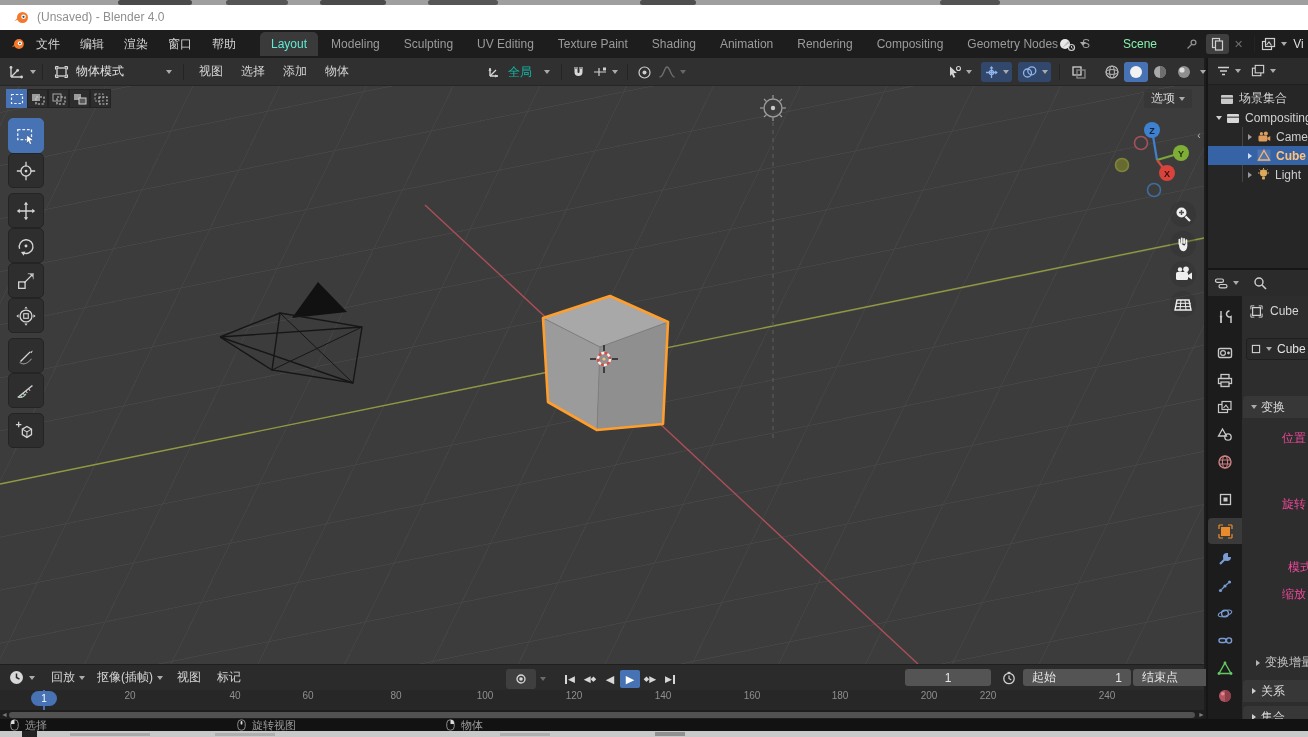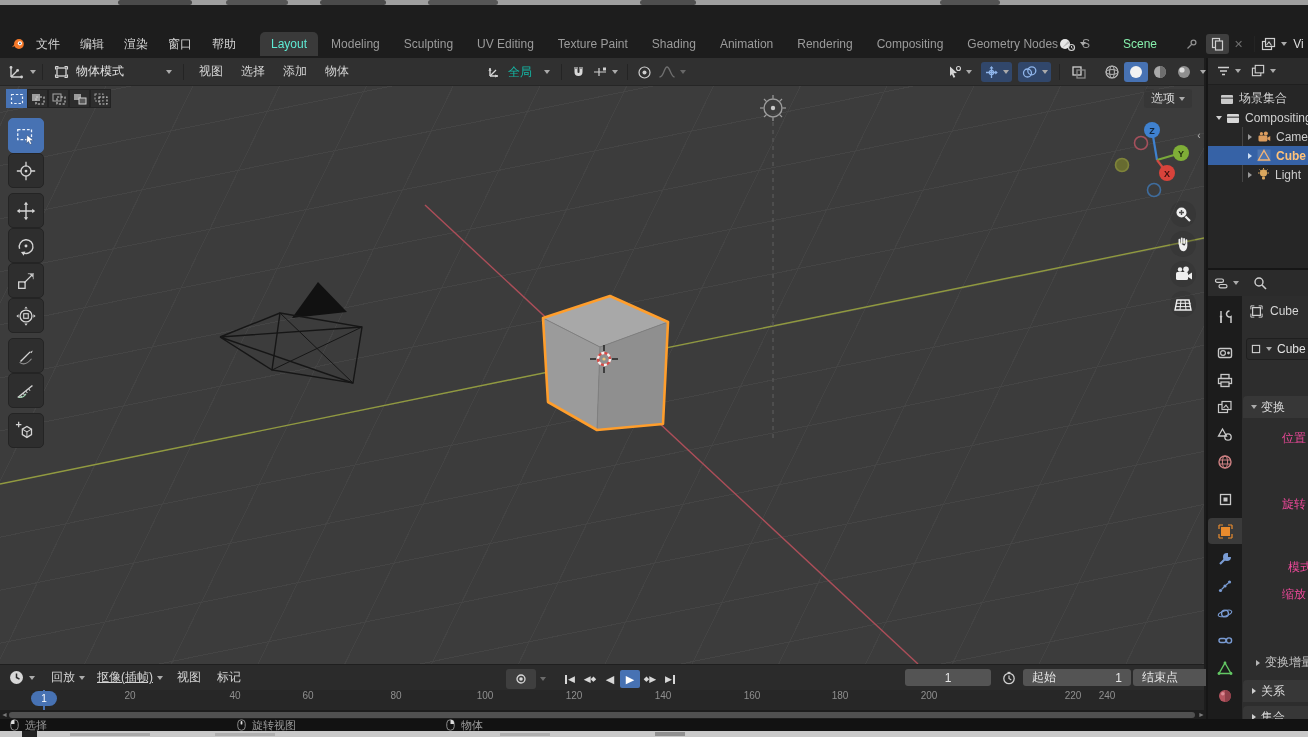--- a/index.html
+++ b/index.html
@@ -50,20 +50,31 @@
 
   <div class="abs" style="left:0;top:0;width:1308px;height:5px;background:#9f9f9f;overflow:hidden;">
     <span class="abs" style="left:118px;top:0;width:74px;height:5px;background:#4a4a4a;border-radius:3px;"></span>
     <span class="abs" style="left:226px;top:0;width:62px;height:5px;background:#555;border-radius:3px;"></span>
     <span class="abs" style="left:320px;top:0;width:66px;height:5px;background:#4a4a4a;border-radius:3px;"></span>
     <span class="abs" style="left:428px;top:0;width:70px;height:5px;background:#565656;border-radius:3px;"></span>
     <span class="abs" style="left:640px;top:0;width:56px;height:5px;background:#4e4e4e;border-radius:3px;"></span>
     <span class="abs" style="left:940px;top:0;width:60px;height:5px;background:#535353;border-radius:3px;"></span>
   </div>
 
+  <div class="abs row" style="left:0;top:5px;width:1308px;height:25px;background:#ffffff;">
+    <span class="abs" style="left:13px;top:4px;">
+      <svg width="17" height="17" viewBox="0 0 17 17">
+        <circle cx="9.5" cy="8.5" r="5.5" fill="#f5792a"></circle>
+        <path d="M1.5 12 L7 6.5 L9 9 Z" fill="#f5792a"></path>
+        <circle cx="10.5" cy="7.8" r="2.3" fill="#fff"></circle>
+        <circle cx="10.5" cy="7.8" r="1.1" fill="#2a4d6e"></circle>
+      </svg>
+    </span>
+    <span class="abs" style="left:37px;top:5px;color:#8e8e8e;font-size:12px;">(Unsaved) - Blender 4.0</span>
+  </div>
 
   <div class="abs row" style="left:0;top:30px;width:1308px;height:28px;background:#1d1d1d;">
     <span class="row" style="margin-left:10px;">
       <svg width="16" height="16" viewBox="0 0 17 17">
         <circle cx="9.5" cy="8.5" r="5.2" fill="#f5792a"></circle>
         <path d="M2 12 L7 6.5 L9 9 Z" fill="#f5792a"></path>
         <circle cx="10.5" cy="7.8" r="2.2" fill="#fff"></circle>
         <circle cx="10.5" cy="7.8" r="1" fill="#25435f"></circle>
       </svg>
     </span>
@@ -454,21 +465,21 @@
       <svg width="17" height="17" viewBox="0 0 17 17">
         <circle cx="8.5" cy="8.5" r="6.5" fill="#d8d8d8"></circle>
         <path d="M8.5 4.5 V8.5 L11.5 10.2" stroke="#2b2b2b" stroke-width="1.5" fill="none"></path>
       </svg>
       <span class="tri"></span>
     </span>
     <span class="row menu-item" style="padding:0 6px;margin-left:10px;">
       <span>回放</span>
         <span class="tri"></span>
     </span>
-    <span class="row menu-item" style="padding:16px 6px;text-decoration:underline;">
+    <span class="row menu-item" style="padding:16px 6px;">
       <span>抠像(插帧)</span>
         <span class="tri"></span>
     </span>
     <span class="menu-item" style="padding:0 8px;">视图</span>
     <span class="menu-item" style="padding:0 8px;">标记</span>
 
     <div class="abs row" style="left:506px;top:4px;">
       <span class="hbtn raised" style="width:20px;justify-content:center;">
         <svg width="10" height="10" viewBox="0 0 10 10">
             <circle cx="5" cy="5" r="4" fill="none" stroke="#d8d8d8" stroke-width="1.3"></circle>
@@ -510,21 +521,21 @@
     <span class="tickline" style="left:115px;">20</span>
     <span class="tickline" style="left:220px;">40</span>
     <span class="tickline" style="left:293px;">60</span>
     <span class="tickline" style="left:381px;">80</span>
     <span class="tickline" style="left:470px;">100</span>
     <span class="tickline" style="left:559px;">120</span>
     <span class="tickline" style="left:648px;">140</span>
     <span class="tickline" style="left:737px;">160</span>
     <span class="tickline" style="left:825px;">180</span>
     <span class="tickline" style="left:914px;">200</span>
-    <span class="tickline" style="left:1058px;">220</span>
+    <span class="tickline" style="left:973px;">220</span>
     <span class="tickline" style="left:1092px;">240</span>
     <span class="abs" style="left:43px;top:0;width:2px;height:20px;background:#4772b3;"></span>
     <span class="abs" style="left:31px;top:1px;width:26px;height:15px;background:#4772b3;border-radius:8px;color:#fff;
                  display:flex;align-items:center;justify-content:center;font-size:10px;">1</span>
   </div>
 
   <div class="abs" style="left:0;top:710px;width:1204px;height:9px;background:#1e1e1e;">
     <span class="abs" style="left:1px;top:1px;color:#7a7a7a;font-size:7px;line-height:7px;">◄</span>
     <span class="abs" style="left:9px;top:1.5px;width:1186px;height:6px;background:#515151;border-radius:3px;"></span>
     <span class="abs" style="left:1198px;top:1px;color:#7a7a7a;font-size:7px;line-height:7px;">►</span>

